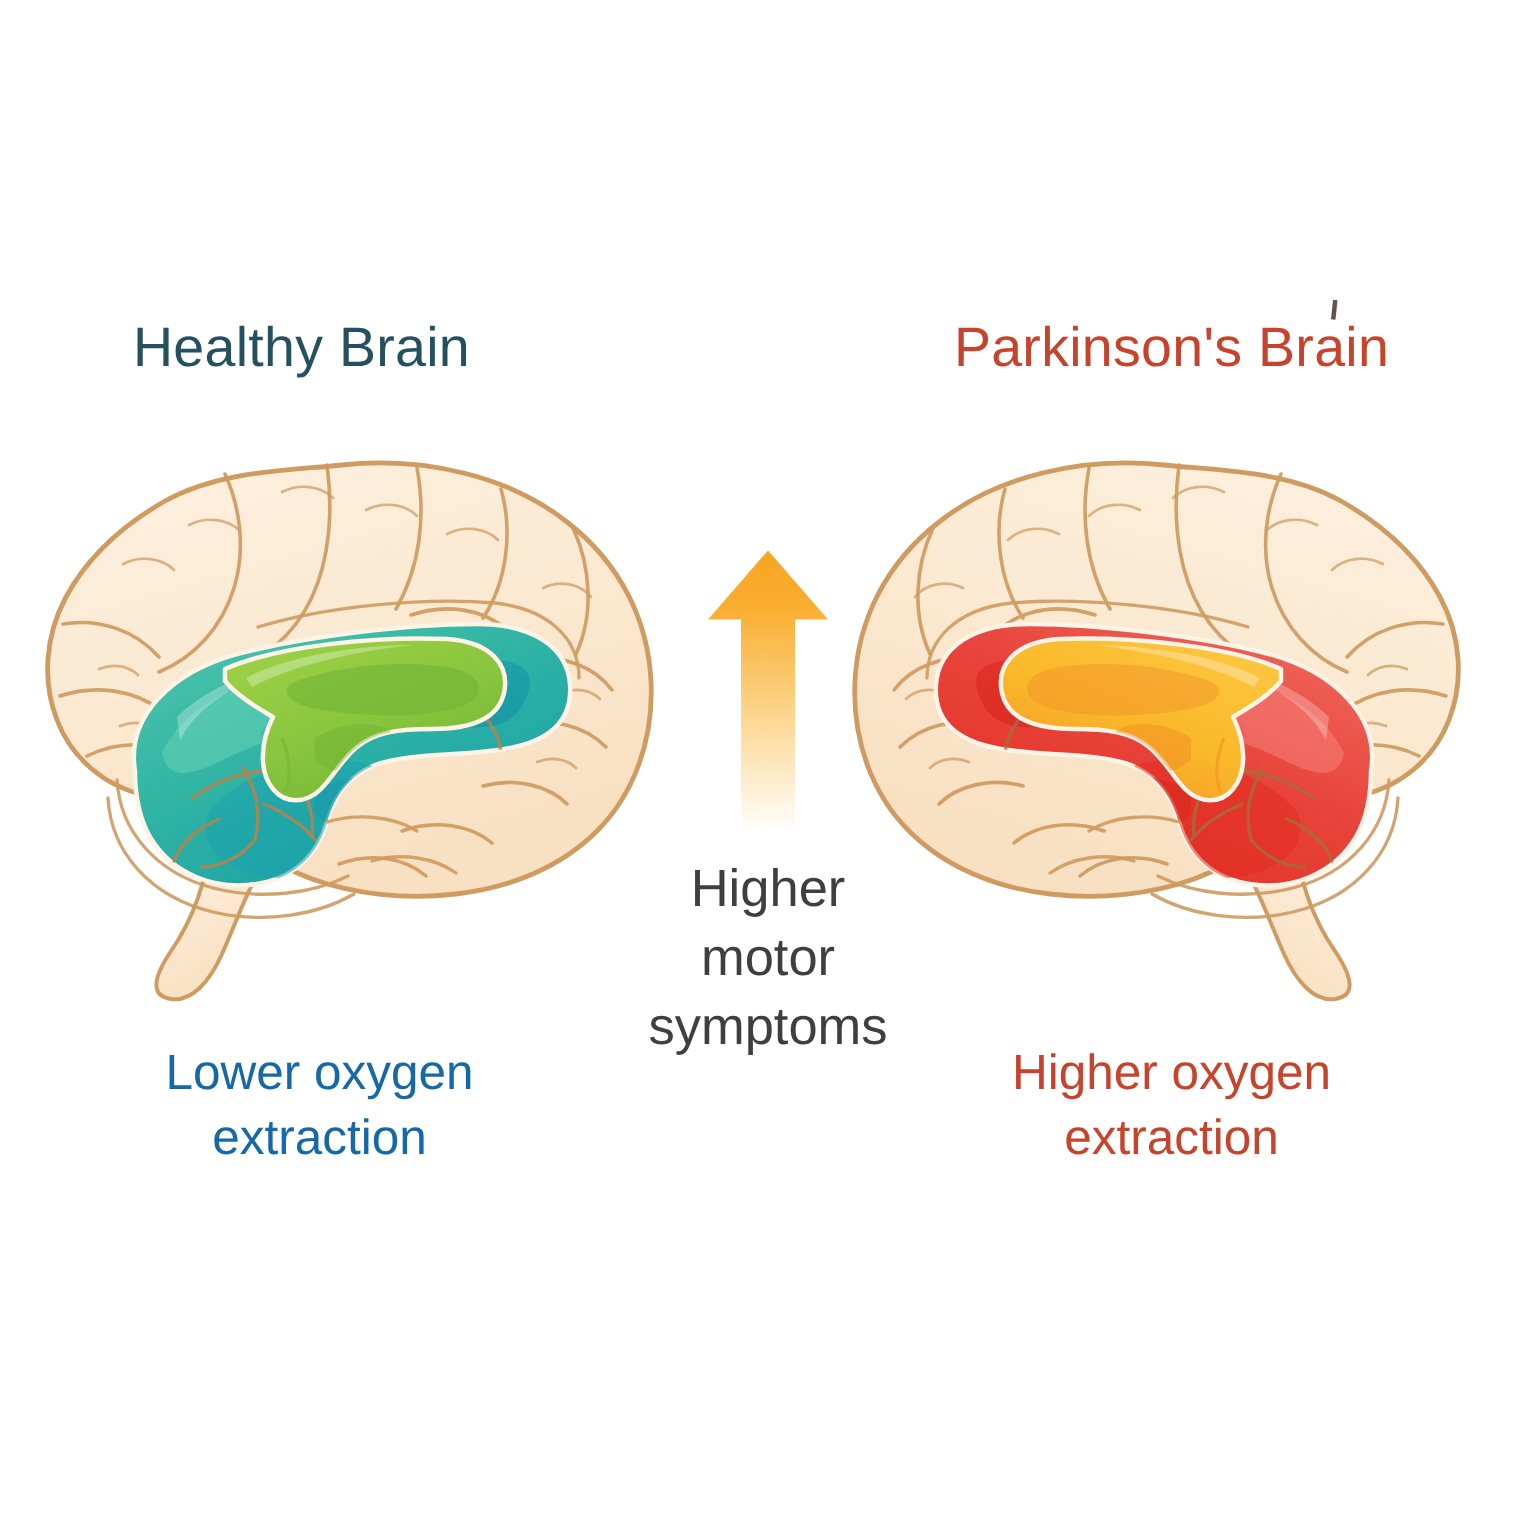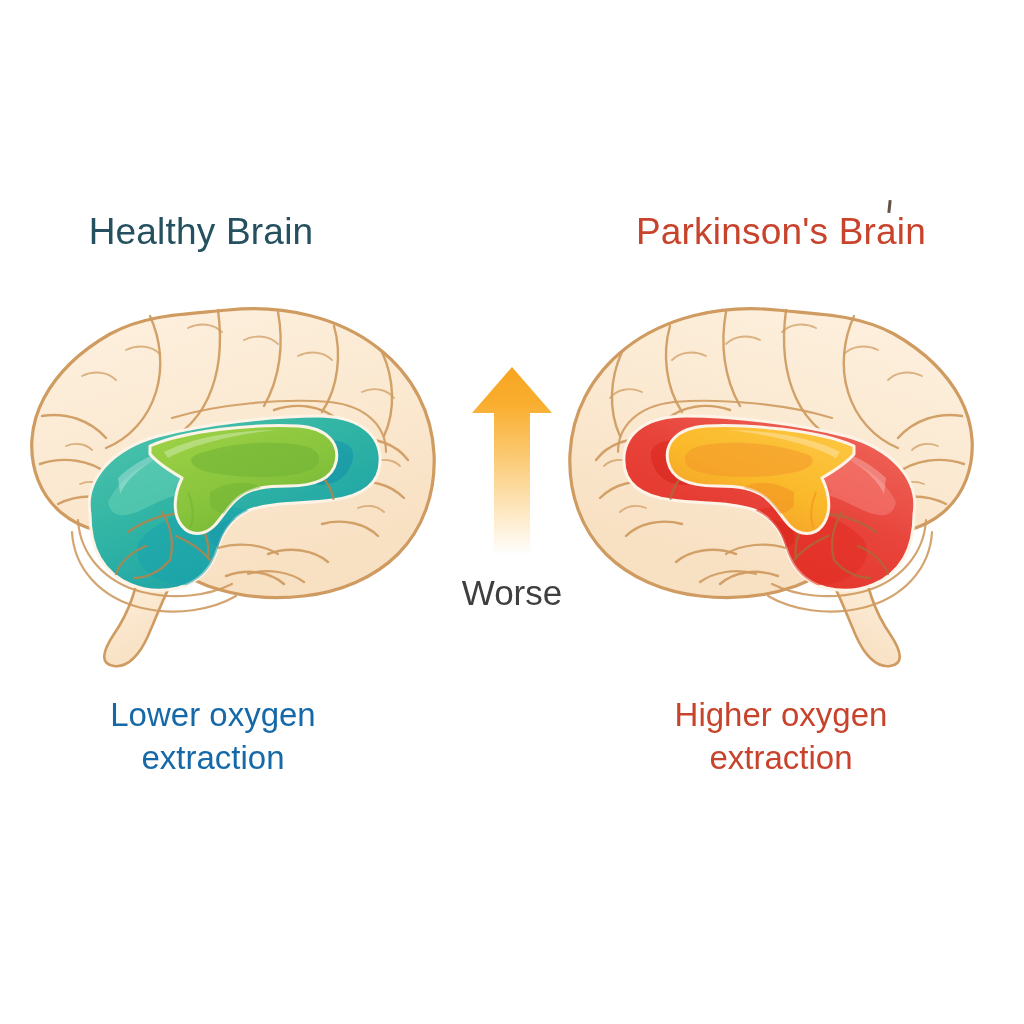--- a/index.html
+++ b/index.html
@@ -263,21 +263,23 @@
             <stop offset="20%" stop-color="#f9ae2f"></stop>
             <stop offset="45%" stop-color="#fbc76c"></stop>
             <stop offset="72%" stop-color="#fde3b4"></stop>
             <stop offset="100%" stop-color="#ffffff"></stop>
           </linearGradient>
         </defs>
         <path d="M44,2 L84,48 L62,48 L62,190 L26,190 L26,48 L4,48 Z" fill="url(#arrowGrad)"></path>
       </svg>
     </div>
     <div class="center-caption">
-      <div>Worse</div>
+      <div>Higher</div>
+      <div>motor</div>
+      <div>symptoms</div>
     </div>
   </div>
 
   <div class="panel panel-right">
 
     <div class="panel-title">Parkinson's Brain</div>
 
     <div class="brain-art">
       <svg viewBox="0 0 420 372" width="420" height="372" xmlns="http://www.w3.org/2000/svg">
         <defs>

